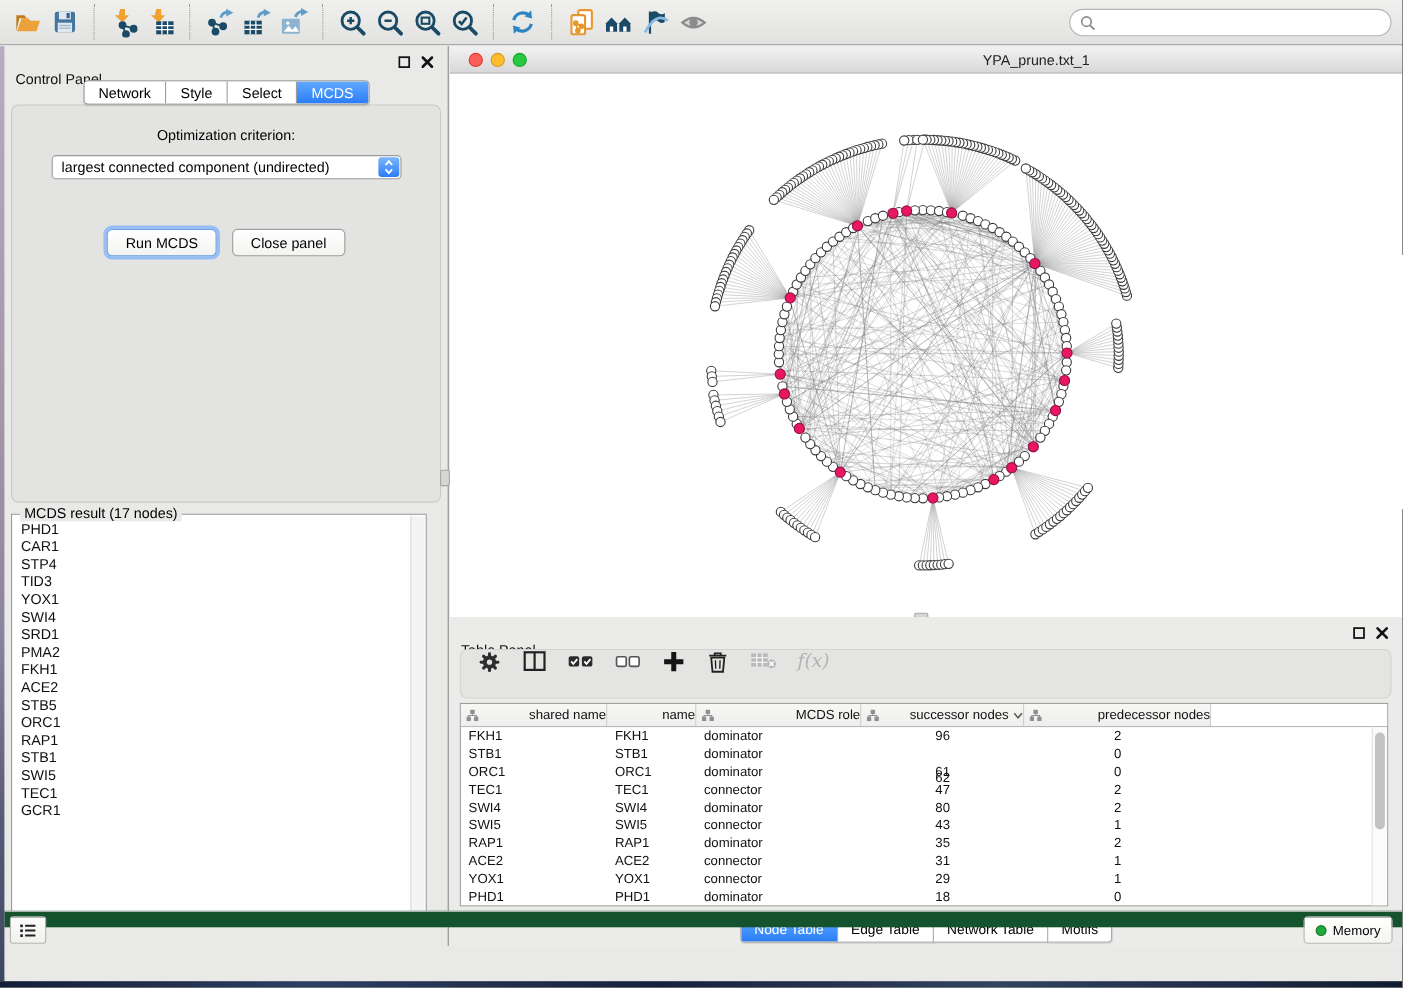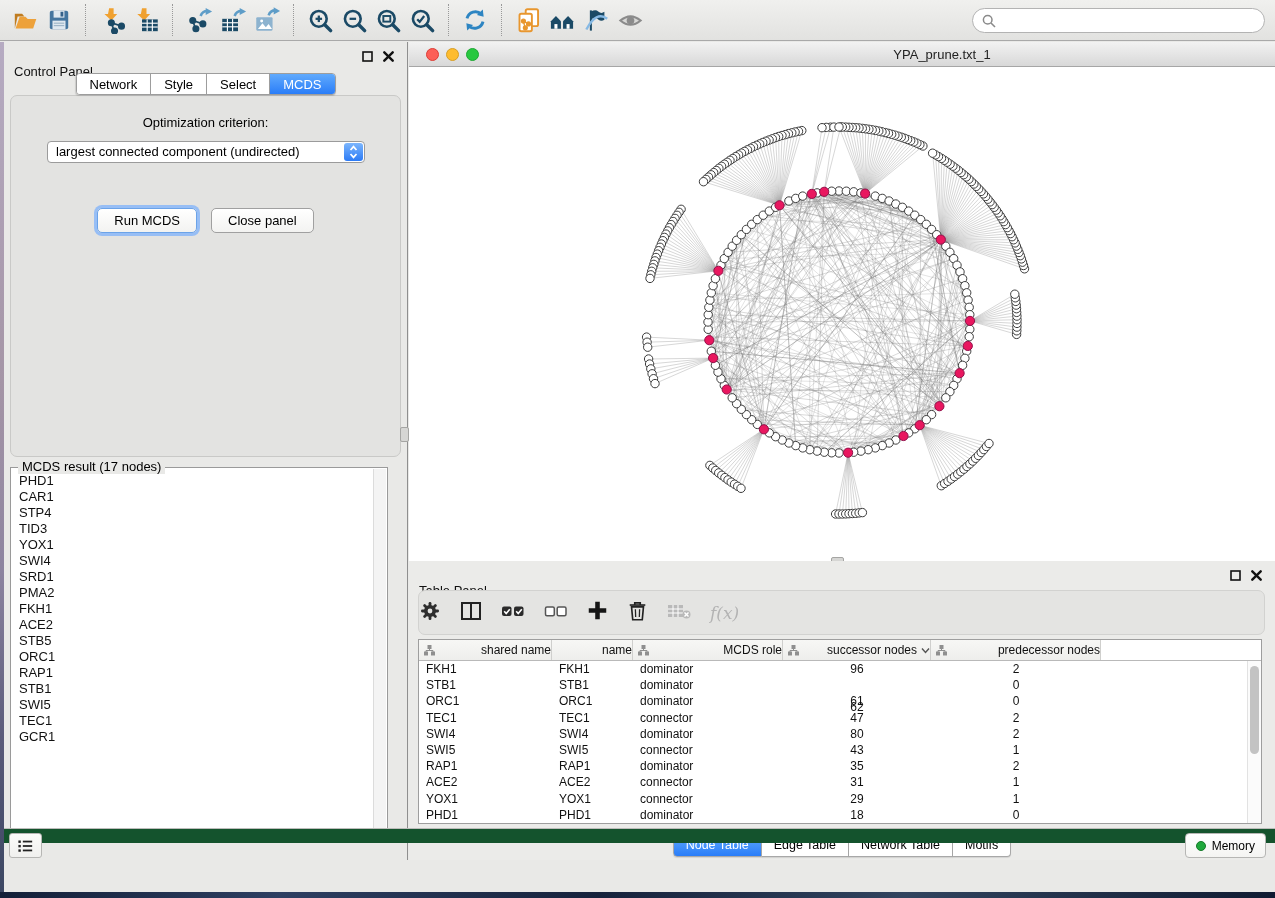--- a/index.html
+++ b/index.html
@@ -58,21 +58,21 @@
   .tl{position:absolute;top:6px;width:13px;height:13px;border-radius:50%}
   #net-title{position:absolute;left:533px;top:5px;transform:translateX(-50%);font-size:13px;color:#222;white-space:nowrap}
   #net-canvas{position:absolute;left:409px;top:67px;width:866px;height:494px;background:#fff;overflow:hidden}
 
   .v-splitter-handle{position:absolute;left:400px;top:427px;width:9px;height:15px;background:#d6d6d4;border:1px solid #a5a5a3;border-radius:2px}
   .h-splitter-handle{position:absolute;left:831px;top:557px;width:13px;height:7px;background:#d6d6d4;border:1px solid #a5a5a3;border-radius:2px}
 
   
   #table-panel{position:absolute;left:409px;top:561px;width:866px;height:299px;background:#ebebe9}
   #tp-toolbar{position:absolute;left:9px;top:29px;right:10px;height:45px;background:#e4e4e2;
-    border:1px solid #d2d2d0;border-radius:7px;display:flex;align-items:center;padding-left:0;gap:19px}
+    border:1px solid #d2d2d0;border-radius:7px;display:flex;padding-left:15px;gap:19px}
   .fx{font:italic 17px "DejaVu Serif",serif;color:#b3b3b3}
   #tp-table{position:absolute;left:9px;top:78px;right:13px;height:148px;background:#fff;border:1px solid #9e9e9e;height:auto;bottom:36px}
   #tp-thead{display:flex;height:21px;background:linear-gradient(#f7f7f5,#eeeeec);border-bottom:1px solid #b9b9b9}
   .th{position:relative;display:flex;align-items:center;justify-content:flex-end;font-size:12px;color:#111;
     border-right:1px solid #cfcfcd;background:transparent;gap:4px}
   .th .colicon{position:absolute;left:5px;top:5px}
   .th-fill{flex:1;background:#fff}
   #tp-rows{position:absolute;left:0;top:21px;right:0;bottom:0;overflow:hidden}
   .tr{display:flex;height:16.2px;align-items:center;font-size:12px}
   .td{padding:0 7px;white-space:nowrap;overflow:hidden}

